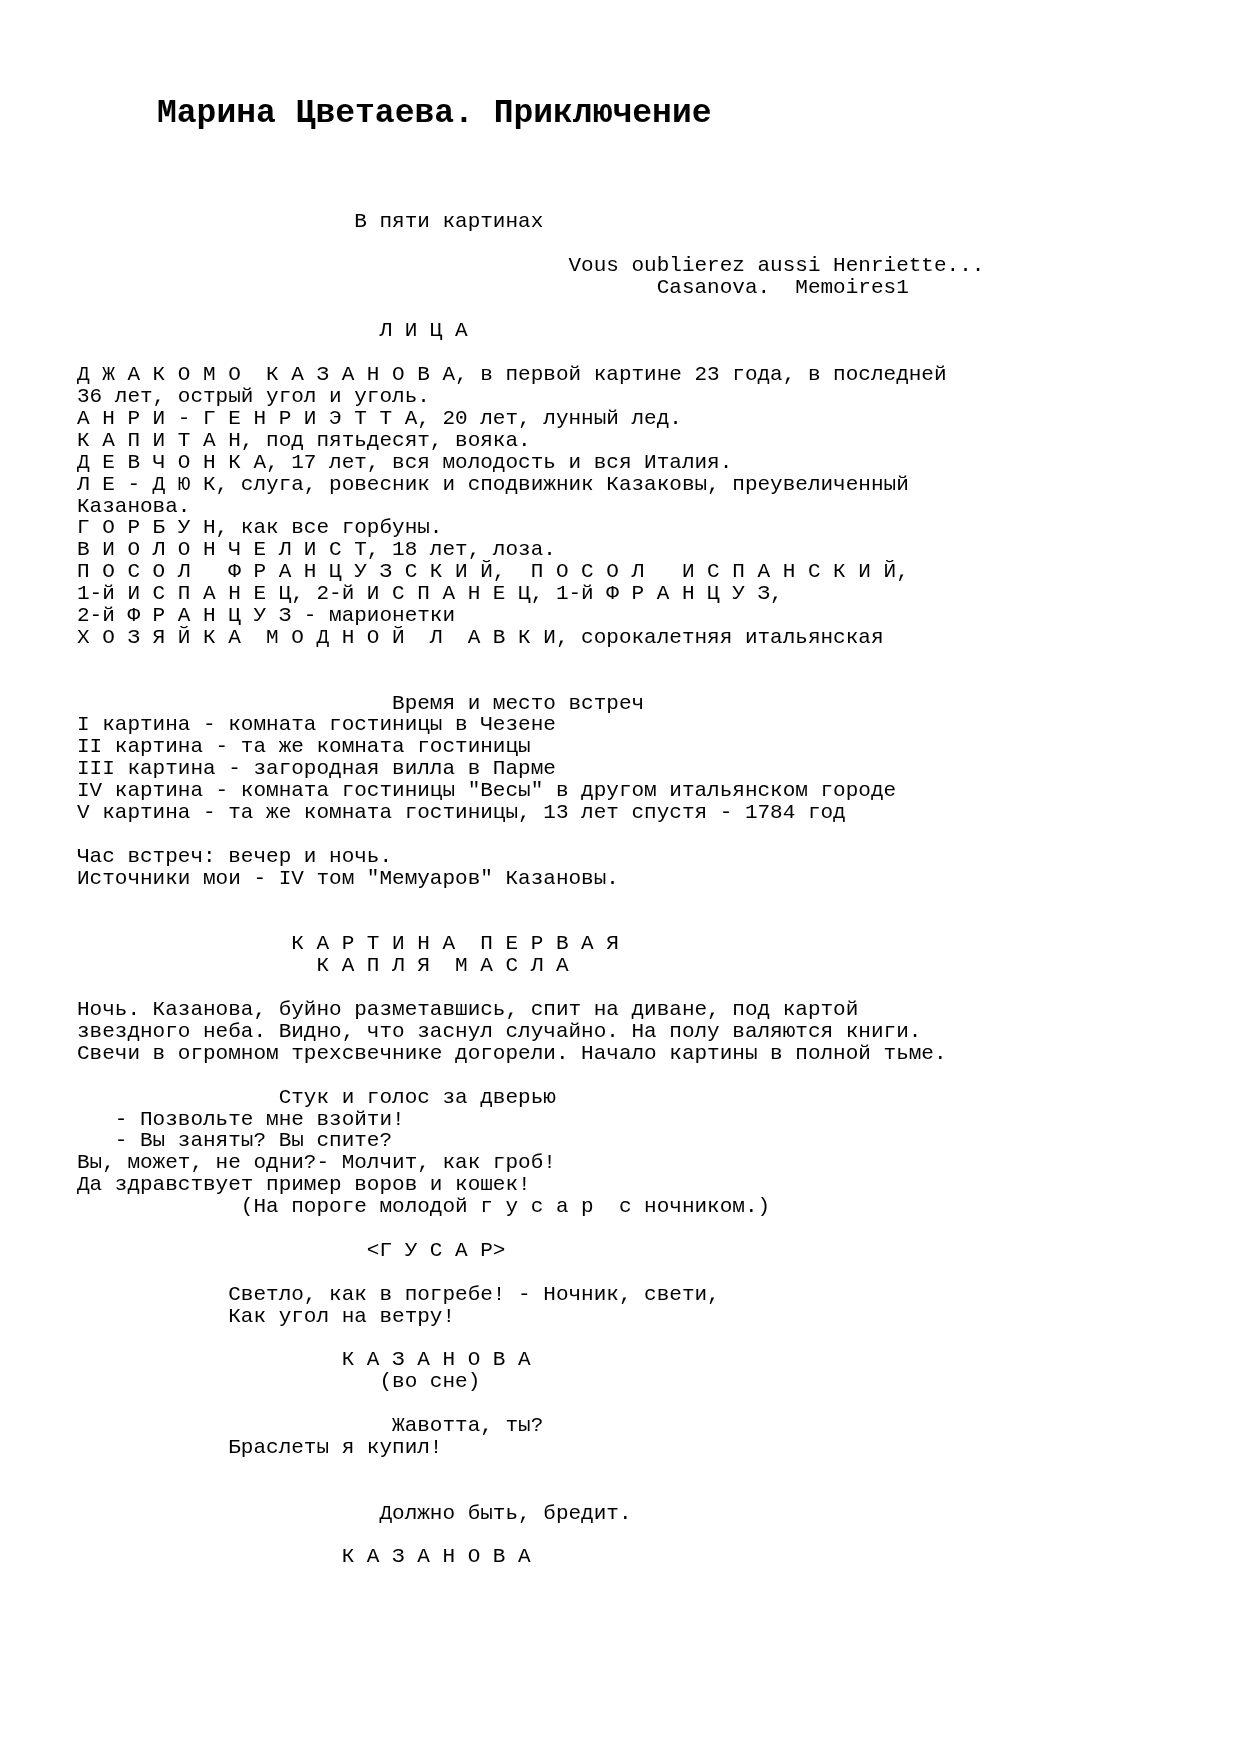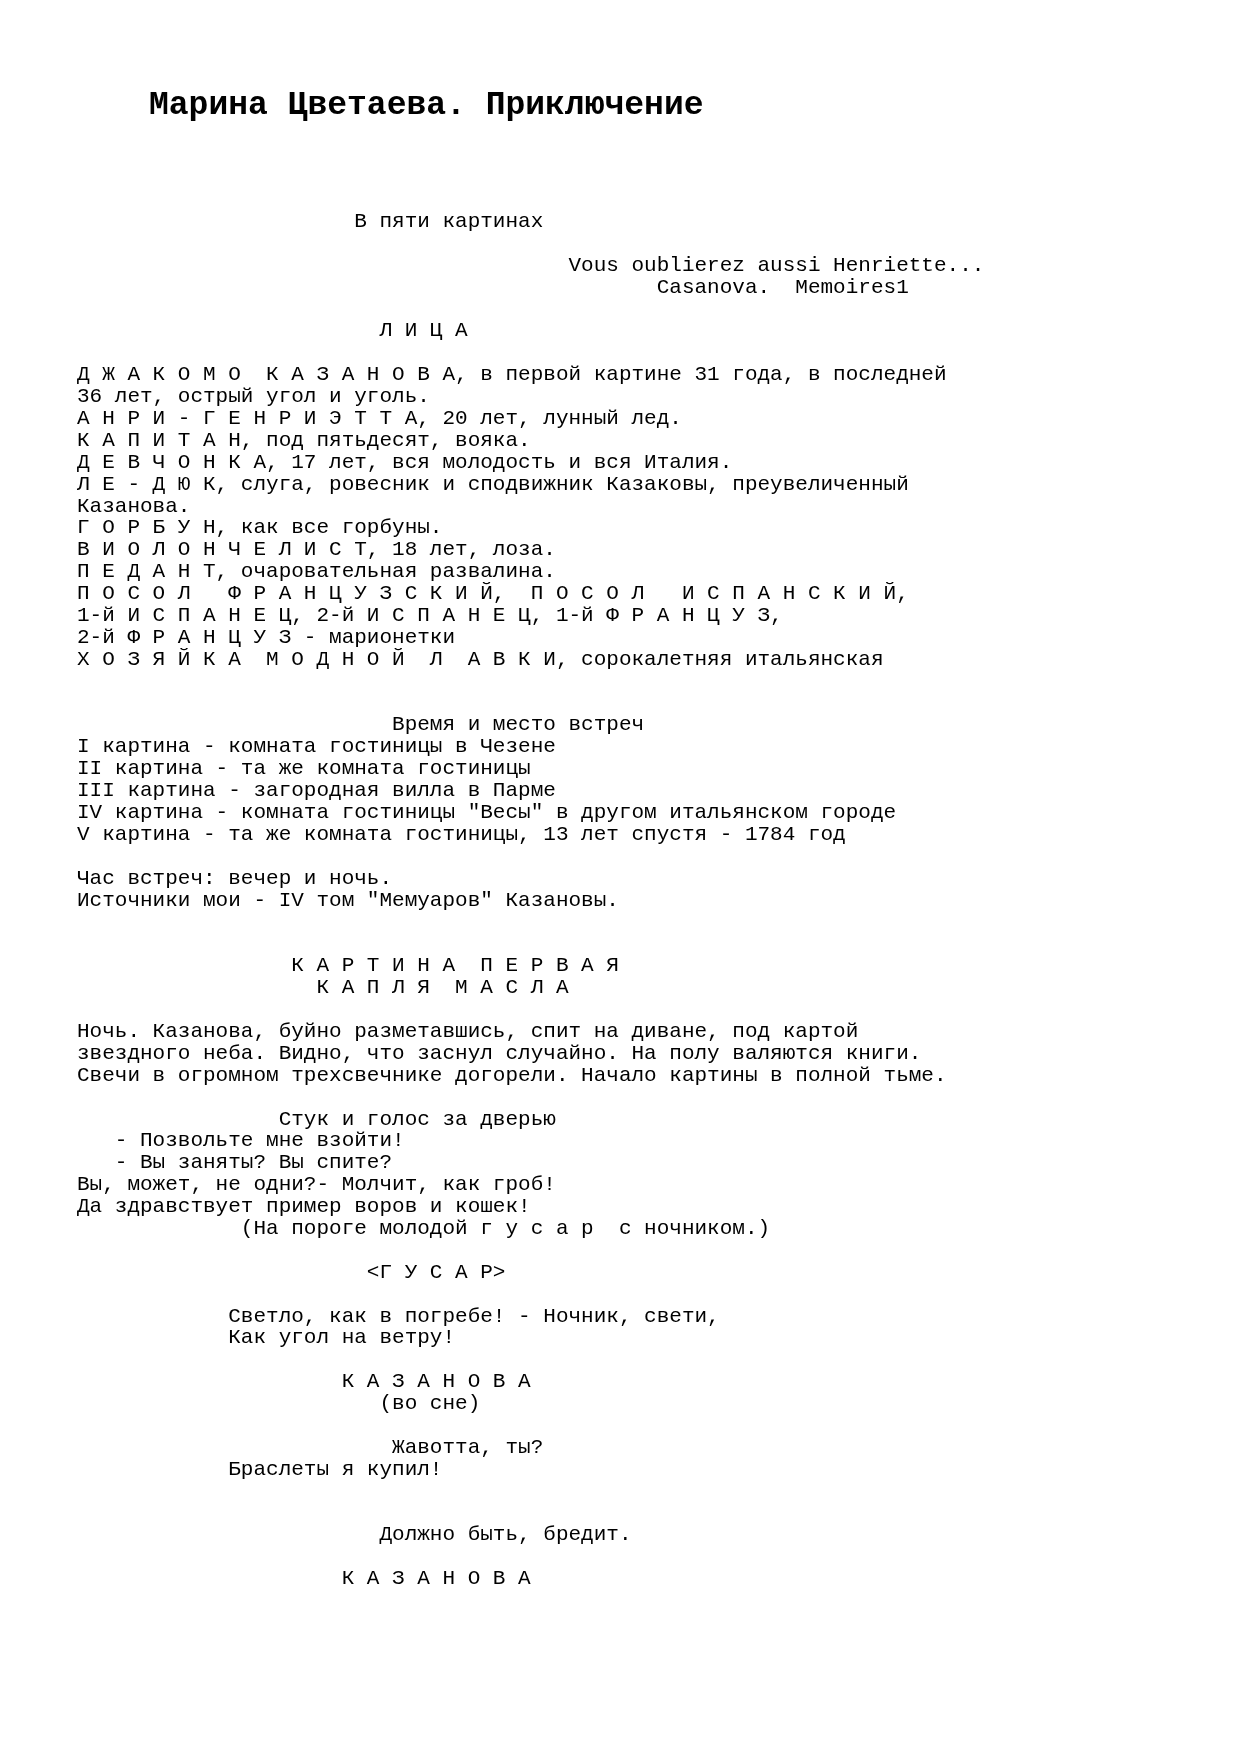--- a/index.html
+++ b/index.html
@@ -9,21 +9,21 @@
     background: #ffffff;
     color: #000000;
     position: relative;
     overflow: hidden;
     font-family: "Liberation Mono", "DejaVu Sans Mono", monospace;
   }
   .doc-title {
     position: absolute;
     left: 145px;
     top: 85px;
-    margin: 4px;
+    margin: 12px;
     font-size: 33px;
     line-height: 34px;
     font-weight: 700;
     white-space: pre;
     font-family: "Liberation Mono", "DejaVu Sans Mono", monospace;
   }
   .doc-body {
     position: absolute;
     left: 77px;
     top: 211px;
@@ -49,30 +49,29 @@
     <div>
       <div class="line">                                       Vous oublierez aussi Henriette...</div>
       <div class="line">                                              Casanova.  Memoires1</div>
       <div class="line">&nbsp;</div>
     </div>
     <div>
       <div class="line">                        Л И Ц А</div>
       <div class="line">&nbsp;</div>
     </div>
     <div>
-      <div class="line">Д Ж А К О М О  К А З А Н О В А, в первой картине 31 года, в последней</div>
+      <div class="line">Д Ж А К О М О  К А З А Н О В А, в первой картине 23 года, в последней</div>
       <div class="line">36 лет, острый угол и уголь.</div>
       <div class="line">А Н Р И - Г Е Н Р И Э Т Т А, 20 лет, лунный лед.</div>
       <div class="line">К А П И Т А Н, под пятьдесят, вояка.</div>
       <div class="line">Д Е В Ч О Н К А, 17 лет, вся молодость и вся Италия.</div>
       <div class="line">Л Е - Д Ю К, слуга, ровесник и сподвижник Казаковы, преувеличенный</div>
       <div class="line">Казанова.</div>
       <div class="line">Г О Р Б У Н, как все горбуны.</div>
       <div class="line">В И О Л О Н Ч Е Л И С Т, 18 лет, лоза.</div>
-      <div class="line">П Е Д А Н Т, очаровательная развалина.</div>
       <div class="line">П О С О Л   Ф Р А Н Ц У З С К И Й,  П О С О Л   И С П А Н С К И Й,</div>
       <div class="line">1-й И С П А Н Е Ц, 2-й И С П А Н Е Ц, 1-й Ф Р А Н Ц У З,</div>
       <div class="line">2-й Ф Р А Н Ц У З - марионетки</div>
       <div class="line">Х О З Я Й К А  М О Д Н О Й  Л  А В К И, сорокалетняя итальянская</div>
       <div class="line">&nbsp;</div>
       <div class="line">&nbsp;</div>
     </div>
     <div>
       <div class="line">                         Время и место встреч</div>
       <div class="line">I картина - комната гостиницы в Чезене</div>

